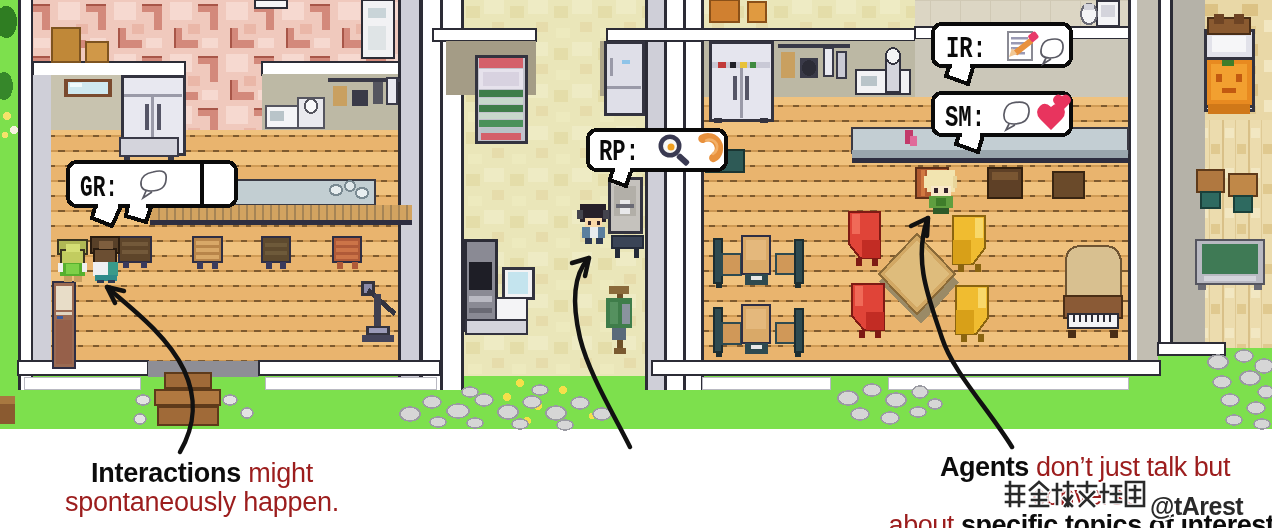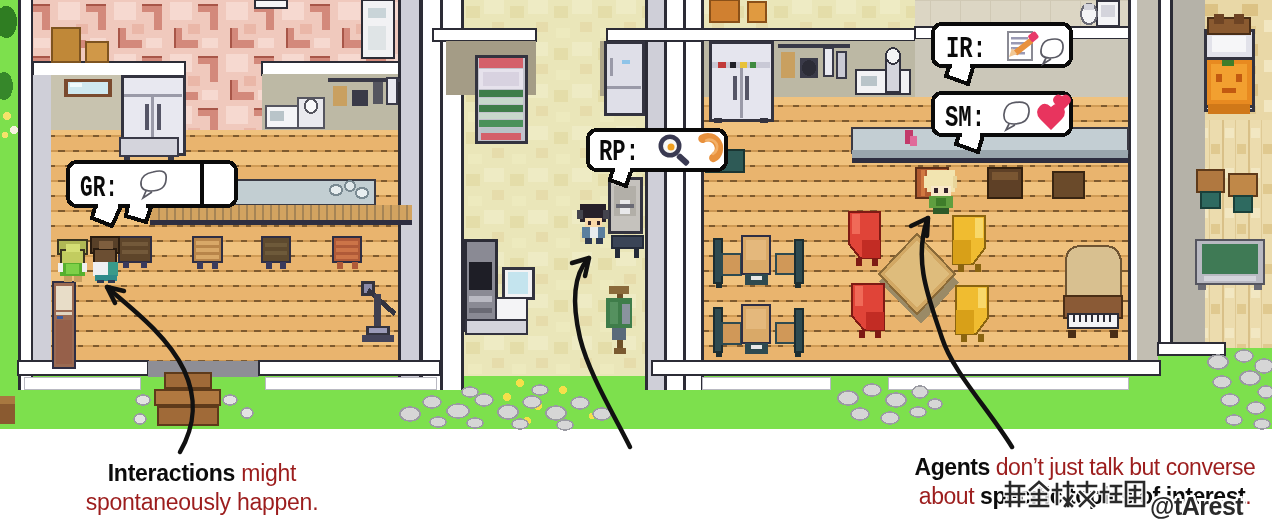--- a/index.html
+++ b/index.html
@@ -1,18 +1,18 @@
 <!DOCTYPE html>
 <html><head>
 <meta charset="utf-8">
 <style>
 html,body{margin:0;padding:0;background:#fff;}
 #scene{position:relative;width:1272px;height:528px;overflow:hidden;background:#fff;
 font-family:"Liberation Sans",sans-serif;}
-.ann{position:absolute;text-align:center;font-size:23px;line-height:29px;color:#9c1d1d;letter-spacing:-0.25px;}
+.ann{position:absolute;text-align:center;font-size:27px;line-height:29px;color:#9c1d1d;letter-spacing:-0.25px;}
 .ann b{color:#0c0c0c;font-weight:bold;}
 .wm{position:absolute;font-weight:bold;font-size:26px;color:#2a2a2a;white-space:nowrap;
 text-shadow:-2px -2px 0 #fff,2px -2px 0 #fff,-2px 2px 0 #fff,2px 2px 0 #fff,0 -2px 0 #fff,0 2px 0 #fff,-2px 0 0 #fff,2px 0 0 #fff;}
 </style>
 </head>
 <body>
 <div id="scene">
 <svg width="1272" height="528" viewBox="0 0 1272 528" shape-rendering="crispEdges">
 <defs>
 <pattern id="wood" width="28" height="30" patternUnits="userSpaceOnUse">

